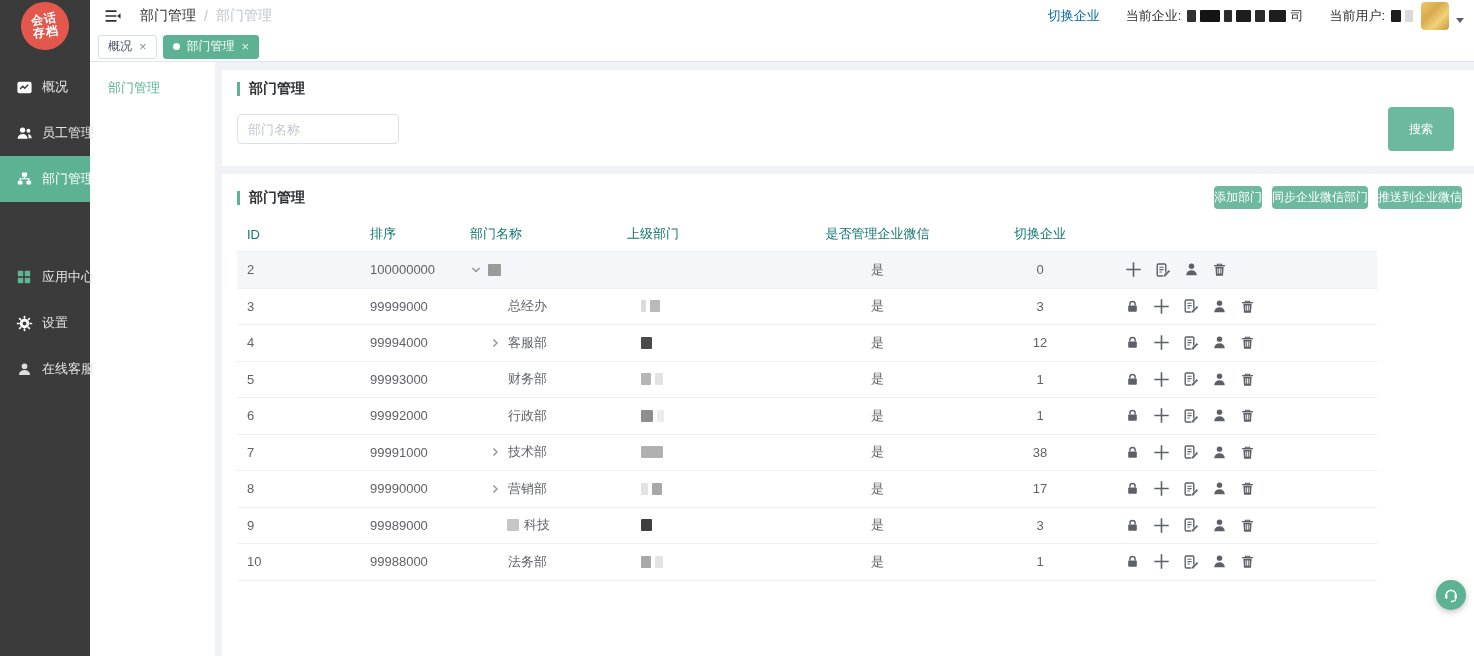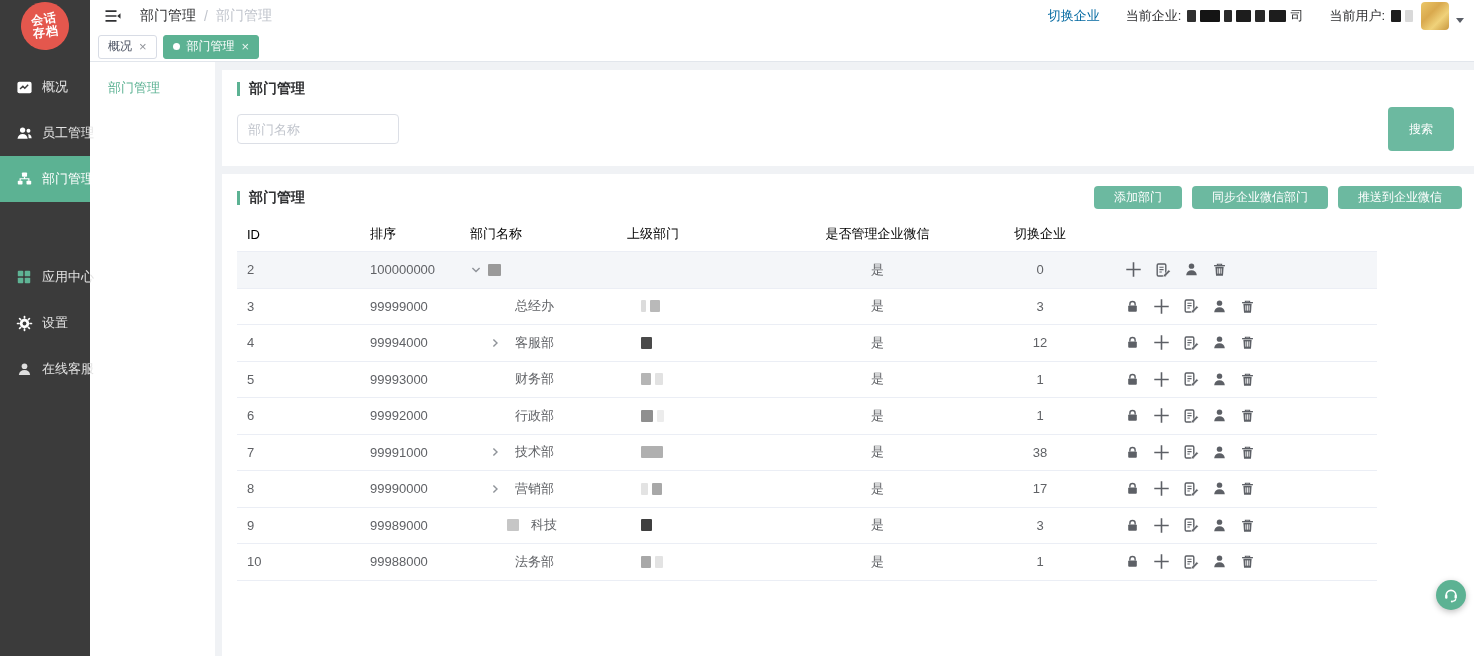--- a/index.html
+++ b/index.html
@@ -49,34 +49,34 @@
   .bar{width:3px;height:14px;background:#5cb293;flex:none}
   .title-text{font-size:14px;font-weight:bold;color:#303133}
   .search-row{display:flex;align-items:center;justify-content:space-between;margin-top:9px}
   .search-input{width:162px;height:30px;border:1px solid #dcdfe6;border-radius:4px;padding:0 10px;font-size:13px;color:#606266;outline:none;background:#fff}
   .search-input::placeholder{color:#c0c4cc}
   .btn{background:#6cb9a0;color:#fff;border:none;border-radius:4px;font-size:12px;cursor:pointer;font-family:inherit}
   .search-btn{width:66px;height:44px}
   .table-card{margin-top:8px;flex:1;padding:12px 12px 0 15px}
   .table-head-row{display:flex;align-items:center;justify-content:space-between}
   .actions{display:flex;gap:10px}
-  .action-btn{height:23px;padding:0 20px}
+  .action-btn{height:23px;padding:0 0}
 
   .table{width:1140px;margin-top:8px}
-  .t-hrow{display:flex;height:35px;align-items:center;border-bottom:1px solid #ebeef5;color:#000000;font-size:13px}
+  .t-hrow{display:flex;height:35px;align-items:center;border-bottom:1px solid #ebeef5;color:#0f766e;font-size:13px}
   .t-row{display:flex;height:36.5px;align-items:center;border-bottom:1px solid #ebeef5;font-size:13px;color:#606266}
   .t-row.hl{background:#f4f6f9}
   .cell{padding:0 10px;display:flex;align-items:center;overflow:hidden}
   .c1{width:123px}.c2{width:100px}.c3{width:157px}.c4{width:173px}
   .c5{width:175px;justify-content:center}.c6{width:150px;justify-content:center}.c7{width:262px}
   .t-row .c4{padding-left:24px}
   .indent{width:19px;flex:none}
   .toggle{width:18px;flex:none;display:flex;align-items:center;cursor:pointer}
   .cell .redact{margin-right:4px}
-  .dep-name{margin-left:8px;white-space:nowrap}
+  .dep-name{margin-left:1px;white-space:nowrap}
   .op{margin-right:13px;color:#5d6066;cursor:pointer;display:inline-flex;align-items:center}
 
   .float-btn{position:absolute;right:8px;bottom:46px;width:30px;height:30px;border-radius:50%;background:#5cb293;display:flex;align-items:center;justify-content:center;box-shadow:0 2px 6px rgba(0,0,0,.25);cursor:pointer;z-index:9}
 </style>
 </head>
 <body>
 
 <div class="sidebar">
   <div class="logo">
     <span>会话</span>

